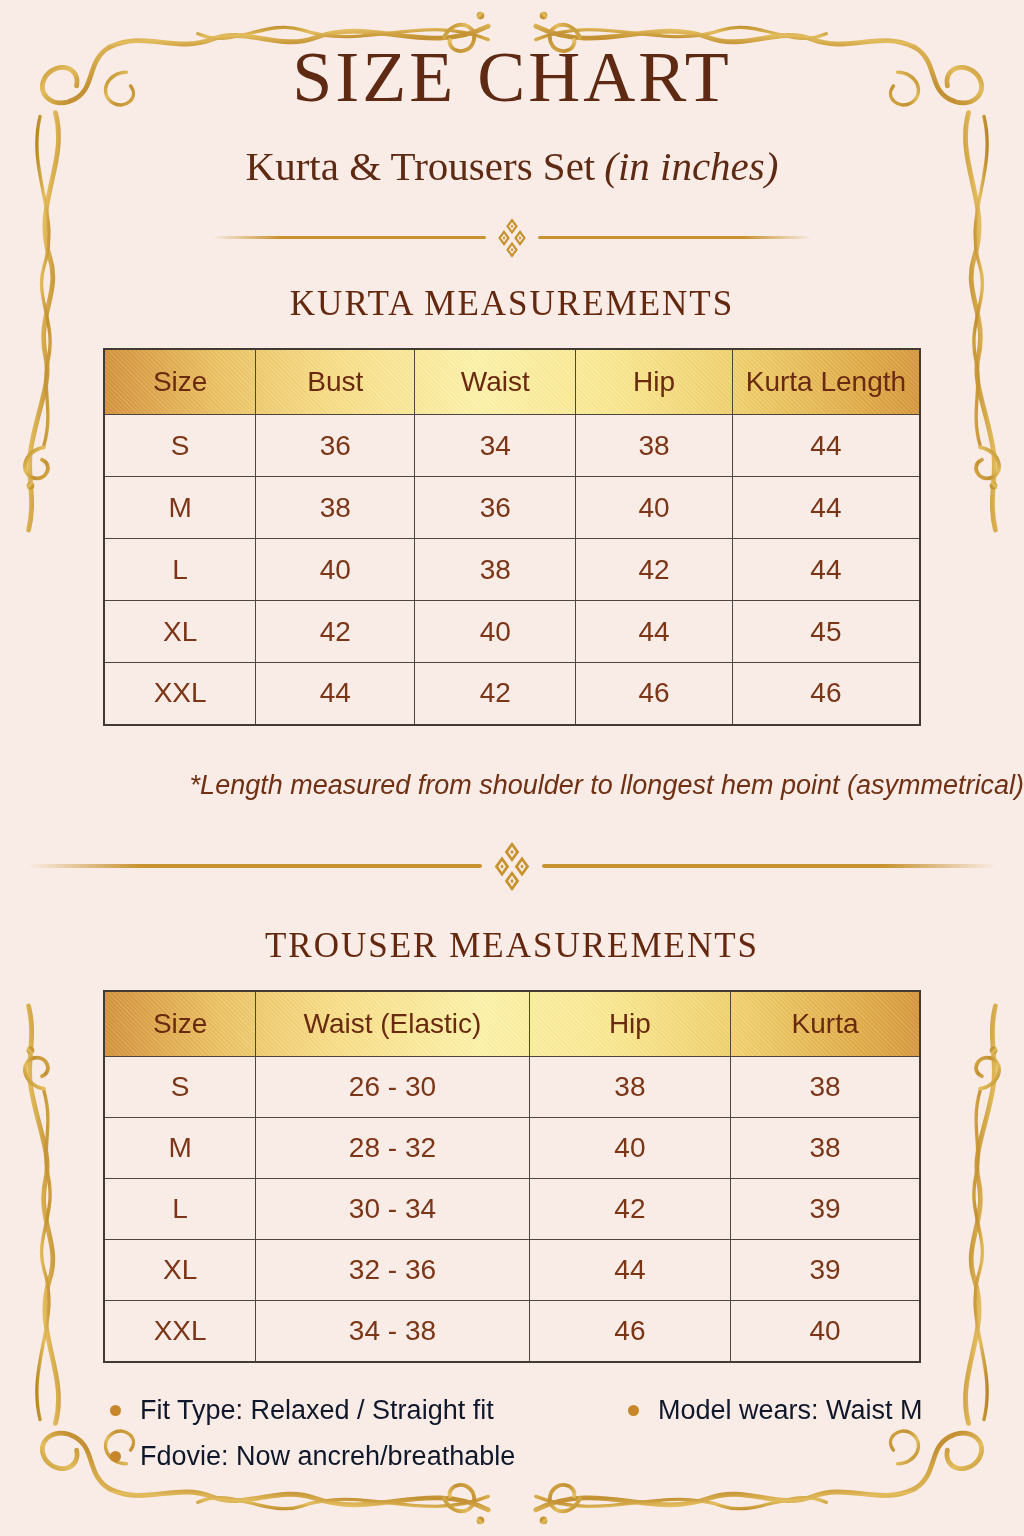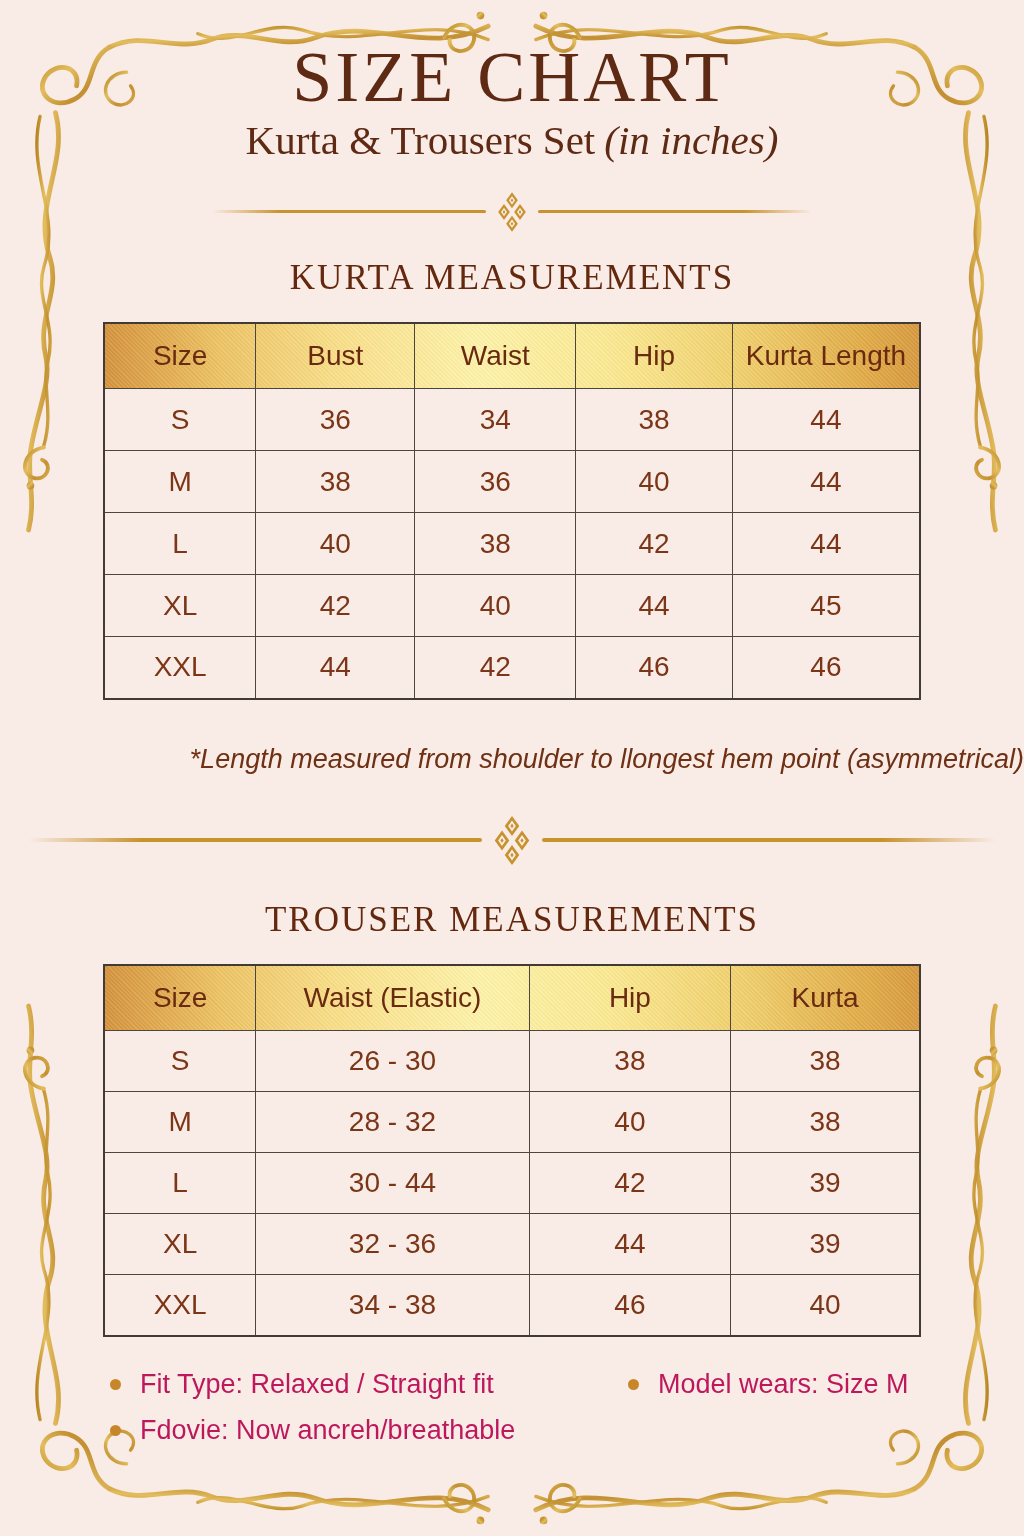--- a/index.html
+++ b/index.html
@@ -29,21 +29,21 @@
   .corner.br{bottom:-6px;right:-8px;transform:scale(-1,-1);}
 
   
   header{padding-top:40px;text-align:center;position:relative;}
   h1{
     font-family:"Liberation Serif", serif;
     font-size:72px;font-weight:normal;letter-spacing:3px;
     color:var(--brown-title);line-height:1.05;
   }
   .subtitle{
-    margin-top:0;
+    margin-top:26px;
     font-family:"Liberation Serif", serif;
     font-size:41px;color:var(--brown-title);
   }
   .subtitle em{font-style:italic;margin-left:9px;}
 
   
   .divider{display:flex;align-items:center;justify-content:center;}
   .divider .line{height:3px;border-radius:2px;}
   .divider .line.left{background:linear-gradient(90deg, rgba(200,146,46,0), var(--gold) 25%, var(--gold));}
   .divider .line.right{background:linear-gradient(90deg, var(--gold), var(--gold) 75%, rgba(200,146,46,0));}
@@ -95,21 +95,21 @@
     margin-top:44px;text-align:right;
     font-style:italic;font-size:27px;color:#6f3014;
   }
 
   
   .notes{position:relative;margin-top:32px;height:130px;}
   .notes ul{list-style:none;position:absolute;top:0;}
   .notes ul.left-col{left:104px;}
   .notes ul.right-col{left:622px;}
   .notes li{
-    position:relative;padding-left:36px;font-size:27px;color:#be185d;
+    position:relative;padding-left:36px;font-size:27px;color:#0f172a;
     line-height:30px;margin-bottom:16px;white-space:nowrap;
   }
   .notes li::before{
     content:"";position:absolute;left:6px;top:10px;
     width:11px;height:11px;border-radius:50%;background:#c8862b;
   }
 </style>
 </head>
 <body>
 
@@ -266,21 +266,21 @@
             <td>38</td>
           </tr>
           <tr>
             <td>M</td>
             <td>28 - 32</td>
             <td>40</td>
             <td>38</td>
           </tr>
           <tr>
             <td>L</td>
-            <td>30 - 44</td>
+            <td>30 - 34</td>
             <td>42</td>
             <td>39</td>
           </tr>
           <tr>
             <td>XL</td>
             <td>32 - 36</td>
             <td>44</td>
             <td>39</td>
           </tr>
           <tr>
@@ -292,17 +292,17 @@
         </tbody>
     </table>
   </section>
 
   <div class="notes">
     <ul class="left-col">
         <li>Fit Type: Relaxed / Straight fit</li>
         <li>Fdovie: Now ancreh/breathable</li>
       </ul>
     <ul class="right-col">
-        <li>Model wears: Size M</li>
+        <li>Model wears: Waist M</li>
       </ul>
   </div>
 
 </div>
 
 </body></html>

